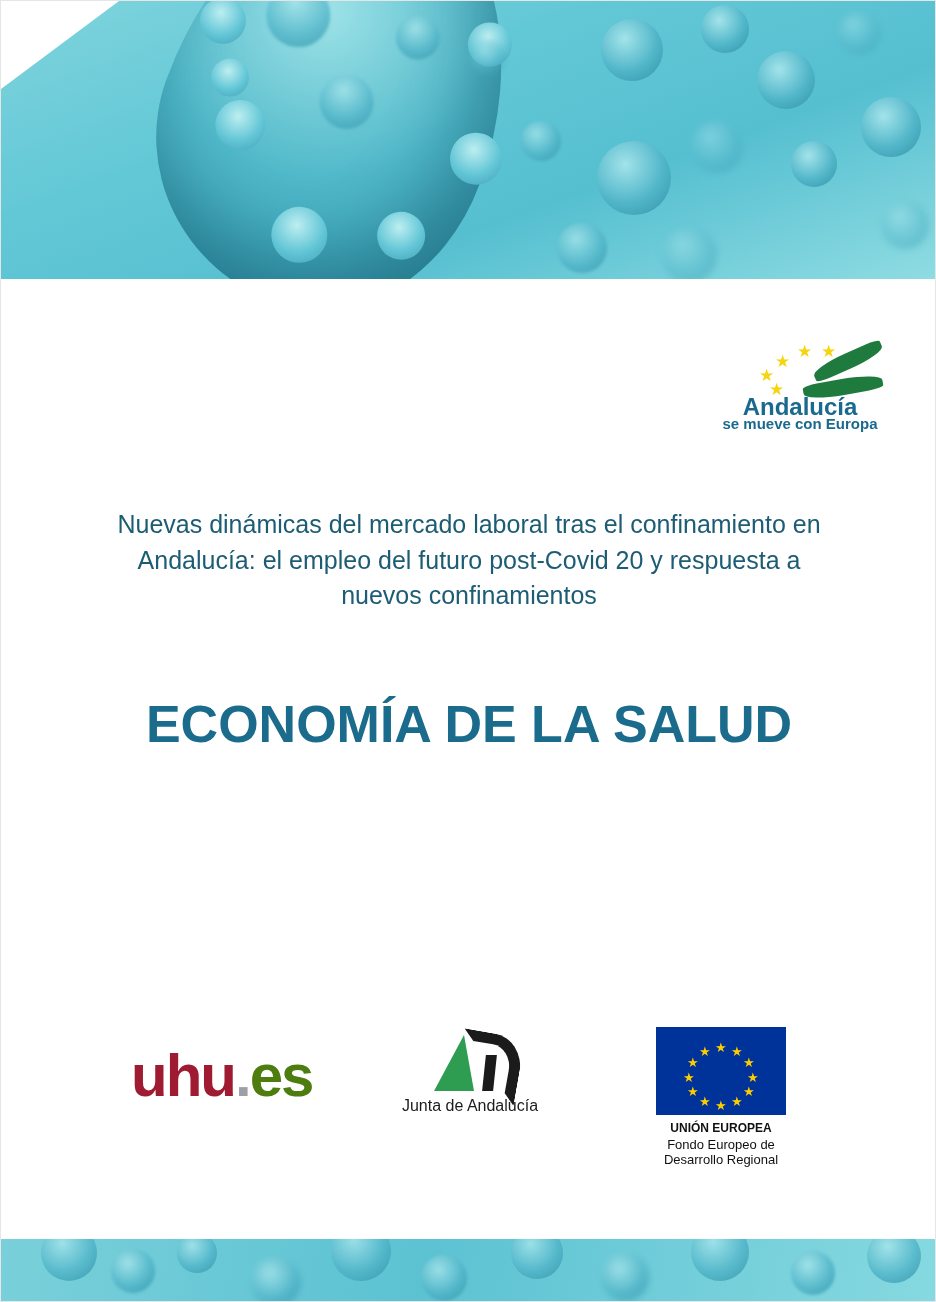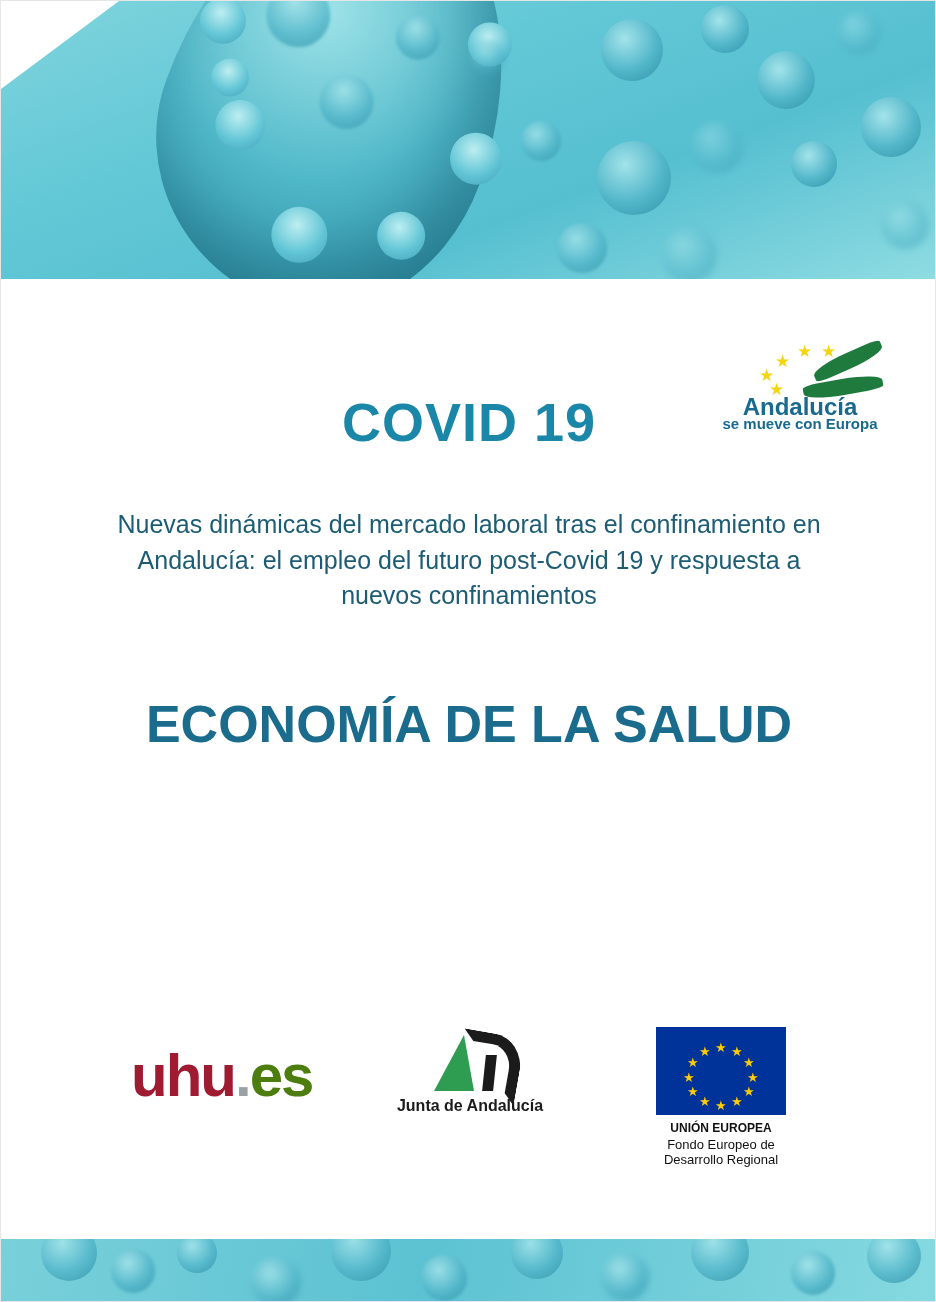--- a/index.html
+++ b/index.html
@@ -227,21 +227,21 @@
   .junta-logo .mark .a-stem {
     position: absolute;
     left: 98px; top: 24px;
     width: 11px; height: 36px;
     background: #1b1b1b;
     transform: skewX(-6deg);
   }
   .junta-logo .caption {
     margin-top: 4px;
     font-size: 16px;
-    font-weight: bold;
+    font-weight: normal;
     color: #1b1b1b;
   }
 
   .eu-logo {
     position: absolute;
     left: 655px;
     top: 18px;
     width: 130px;
   }
   .eu-logo .flag {
@@ -319,23 +319,22 @@
         <span class="star" style="left:68px; top:2px;">★</span>
         <span class="star" style="left:90px; top:12px;">★</span>
         <span class="star" style="left:16px; top:40px;">★</span>
       </div>
       <div class="swoosh1"></div>
       <div class="swoosh2"></div>
       <div class="line1">Andalucía</div>
       <div class="line2">se mueve con Europa</div>
     </div>
 
-    <div class="main-title">COVID 19</div>
-
-    <div class="subtitle">Nuevas dinámicas del mercado laboral tras el confinamiento en Andalucía: el empleo del futuro post-Covid 19 y respuesta a nuevos confinamientos</div>
+
+    <div class="subtitle">Nuevas dinámicas del mercado laboral tras el confinamiento en Andalucía: el empleo del futuro post-Covid 20 y respuesta a nuevos confinamientos</div>
 
     <div class="section-title">ECONOMÍA DE LA SALUD</div>
 
     <div class="footer-logos">
 
       <div class="uhu-logo">
         <span class="uhu">uhu</span><span class="dot">.</span><span class="es">es</span>
       </div>
 
       <div class="junta-logo">

